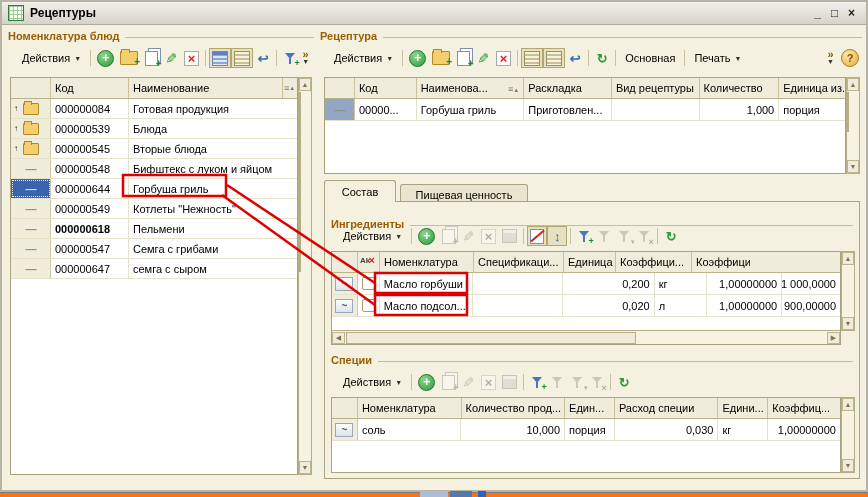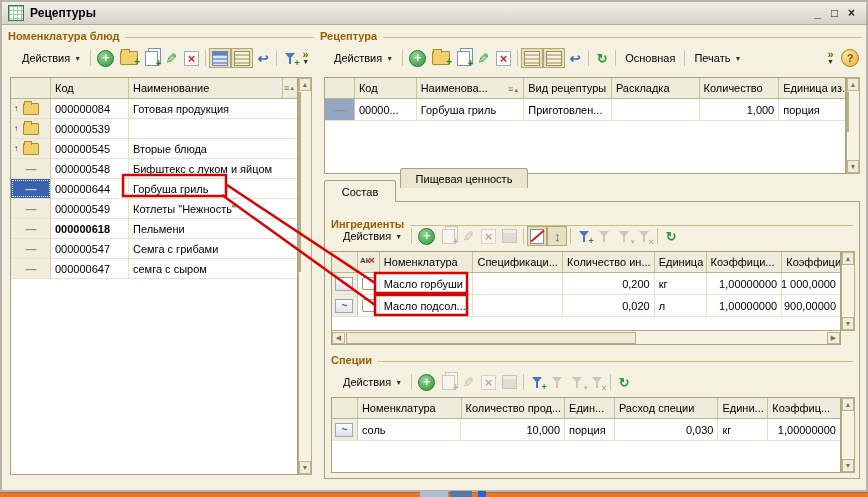--- a/index.html
+++ b/index.html
@@ -198,20 +198,21 @@
             </div>
           <div class="td" style="width:78px;">000000084</div>
           <div class="td" style="width:168px;border-right:none;">Готовая продукция</div>
         </div>
         <div class="tr" style="height:20px;">
           <div class="td marker" style="width:40px;">
               <span class="grp-arrow">↑</span>
               <span class="folder"></span>
             </div>
           <div class="td" style="width:78px;">000000539</div>
+          <div class="td" style="width:168px;border-right:none;">Блюда</div>
         </div>
         <div class="tr" style="height:20px;">
           <div class="td marker" style="width:40px;">
               <span class="grp-arrow">↑</span>
               <span class="folder"></span>
             </div>
           <div class="td" style="width:78px;">000000545</div>
           <div class="td" style="width:168px;border-right:none;">Вторые блюда</div>
         </div>
         <div class="tr" style="height:20px;">
@@ -333,22 +334,22 @@
       </div>
 
       <div class="tbl" style="left:4px;top:49px;width:522px;height:97px;">
         <div class="thead" style="height:21px;">
           <div class="th" style="width:30px;"></div>
           <div class="th" style="width:62px;">Код</div>
           <div class="th" style="width:108px;justify-content:space-between;">
             <span>Наименова...</span>
             <span><span class="sort-lines">≡</span><span class="sort-up">▲</span></span>
           </div>
+          <div class="th" style="width:88px;">Раскладка</div>
           <div class="th" style="width:88px;">Вид рецептуры</div>
-          <div class="th" style="width:88px;">Раскладка</div>
           <div class="th" style="width:80px;">Количество</div>
           <div class="th" style="width:66px;border-right:none;">Единица из...</div>
         </div>
         <div class="tr" style="height:22px;">
           <div class="td marker selsoft" style="width:30px;">
               <span class="dash">—</span>
             </div>
           <div class="td" style="width:62px;">00000...</div>
           <div class="td" style="width:108px;">Горбуша гриль</div>
           <div class="td" style="width:88px;">Приготовлен...</div>
@@ -363,21 +364,21 @@
           </div>
         <div class="sb-thumb" style="top:14px;height:40px;"></div>
         <div class="sb-btn" style="left:0;bottom:0;width:12px;height:13px;">
             <span>▼</span>
           </div>
       </div>
 
       <div class="tab active" style="left:4px;top:152px;width:72px;height:22px;">
         <span>Состав</span>
       </div>
-      <div class="tab inactive" style="left:80px;top:140px;width:128px;height:20px;">
+      <div class="tab inactive" style="left:80px;top:156px;width:128px;height:20px;">
         <span>Пищевая ценность</span>
       </div>
 
       <div class="page-frame" style="left:4px;top:173px;width:536px;height:278px;">
 
         <div class="sec-head" style="position:absolute;left:6px;top:14px;right:6px;text-align:center;">
           <span>Ингредиенты</span>
           <span class="rule"></span>
         </div>
 
@@ -437,21 +438,20 @@
         </div>
 
         <div class="tbl" style="left:6px;top:49px;width:510px;height:94px;">
           <div class="thead" style="height:21px;">
             <div class="th" style="width:26px;"></div>
             <div class="th" style="width:22px;padding:0 2px;">
               <span class="ic-analog"><span>Ak</span><span class="ax">×</span></span>
             </div>
             <div class="th" style="width:94px;">Номенклатура</div>
             <div class="th" style="width:90px;">Спецификаци...</div>
-            <div class="th" style="width:92px;">Количество ин...</div>
             <div class="th" style="width:52px;">Единица</div>
             <div class="th" style="width:76px;">Коэффици...</div>
             <div class="th" style="width:58px;border-right:none;">Коэффици</div>
           </div>
           <div class="tr" style="height:22px;">
             <div class="td marker" style="width:26px;padding:0;">
                 <span class="wavebox">~</span>
               </div>
             <div class="td" style="width:22px;justify-content:center;padding:0;">
                 <span class="checkbox"></span>

